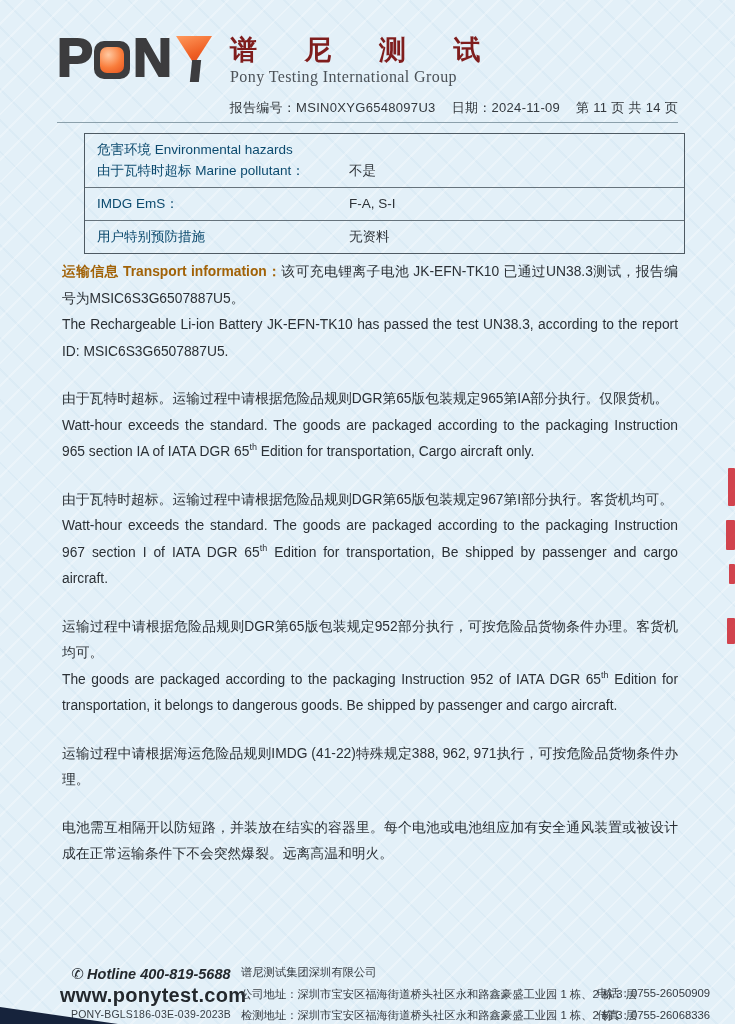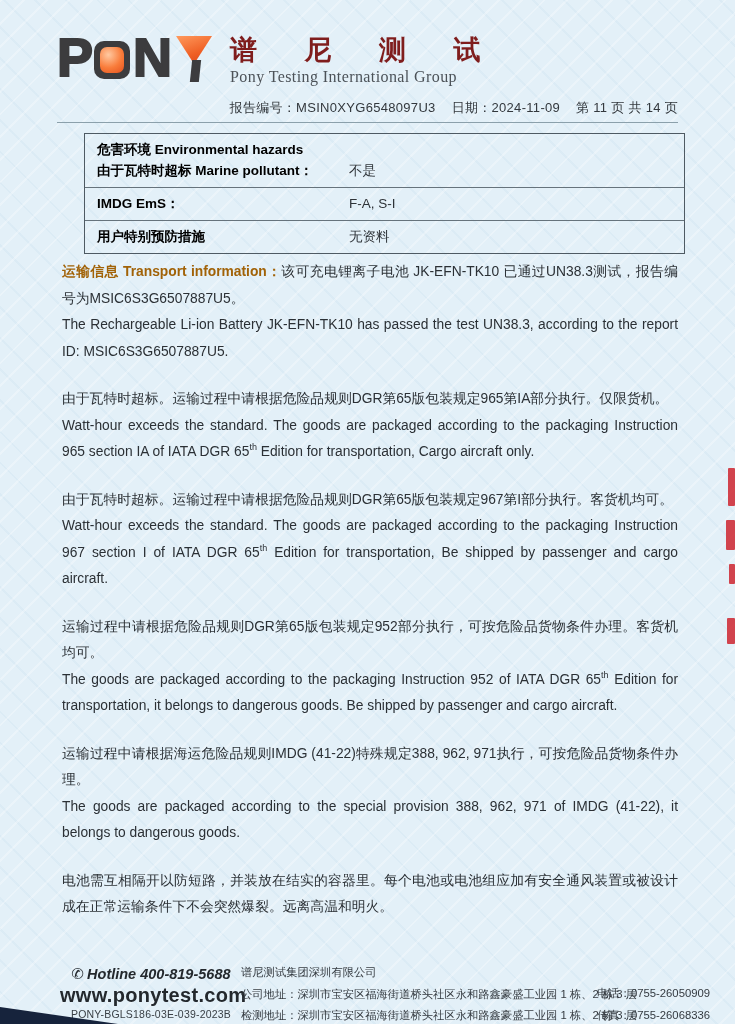--- a/index.html
+++ b/index.html
@@ -65,21 +65,21 @@
 
   
   .hz-table{
     position:absolute;left:84px;top:133px;width:599px;
     border:1.4px solid #4e5a63;font-size:13.5px;
   }
   .hz-section{padding:5px 12px 6px 12px;}
   .hz-section + .hz-section{border-top:1px solid #66737c;}
   .hz-line{display:grid;grid-template-columns:252px 1fr;line-height:21px;}
   .hz-line.full{grid-template-columns:1fr;}
-  .hz-label{font-weight:bold;color:#000000;}
+  .hz-label{font-weight:normal;color:#0c4a6e;}
   .hz-value{color:#2e3338;}
 
   
   .body-text{
     position:absolute;left:62px;top:259px;width:616px;
     font-size:13.8px;line-height:26.5px;text-align:justify;color:#2b3035;
   }
   .para{margin:0 0 21px 0;}
   .para b{color:#a16207;}
   sup{font-size:9px;line-height:0;}
@@ -171,21 +171,21 @@
   <div class="body-text">
     <p class="para"><b>运输信息 Transport information：</b><span>该可充电锂离子电池 JK-EFN-TK10 已通过UN38.3测试，报告编号为MSIC6S3G6507887U5。</span><br><span>The Rechargeable Li-ion Battery JK-EFN-TK10 has passed the test UN38.3, according to the report ID: MSIC6S3G6507887U5.</span></p>
 
     <p class="para"><span>由于瓦特时超标。运输过程中请根据危险品规则DGR第65版包装规定965第IA部分执行。仅限货机。</span><br><span>Watt-hour exceeds the standard. The goods are packaged according to the packaging Instruction 965 section IA of IATA DGR 65</span><sup>th</sup><span> Edition for transportation, Cargo aircraft only.</span></p>
 
     <p class="para"><span>由于瓦特时超标。运输过程中请根据危险品规则DGR第65版包装规定967第I部分执行。客货机均可。</span><br><span>Watt-hour exceeds the standard. The goods are packaged according to the packaging Instruction 967 section I of IATA DGR 65</span><sup>th</sup><span> Edition for transportation, Be shipped by passenger and cargo aircraft.</span></p>
 
 
     <p class="para"><span>运输过程中请根据危险品规则DGR第65版包装规定952部分执行，可按危险品货物条件办理。客货机均可。</span><br><span>The goods are packaged according to the packaging Instruction 952 of IATA DGR 65</span><sup>th</sup><span> Edition for transportation, it belongs to dangerous goods. Be shipped by passenger and cargo aircraft.</span></p>
 
-    <p class="para"><span>运输过程中请根据海运危险品规则IMDG (41-22)特殊规定388, 962, 971执行，可按危险品货物条件办理。</span><br><span>The goods are packaged according to the special provision 388, 962, 971 of IMDG (41-22), it belongs to dangerous goods.</span></p>
+    <p class="para"><span>运输过程中请根据海运危险品规则IMDG (41-22)特殊规定388, 962, 971执行，可按危险品货物条件办理。</span><br></p>
 
     <p class="para"><span>电池需互相隔开以防短路，并装放在结实的容器里。每个电池或电池组应加有安全通风装置或被设计成在正常运输条件下不会突然爆裂。远离高温和明火。</span><br></p>
   </div>
 
   <div class="stamp-frags">
     <div class="stamp-frag sf1"></div>
     <div class="stamp-frag sf2"></div>
     <div class="stamp-frag sf3"></div>
     <div class="stamp-frag sf4"></div>
   </div>

